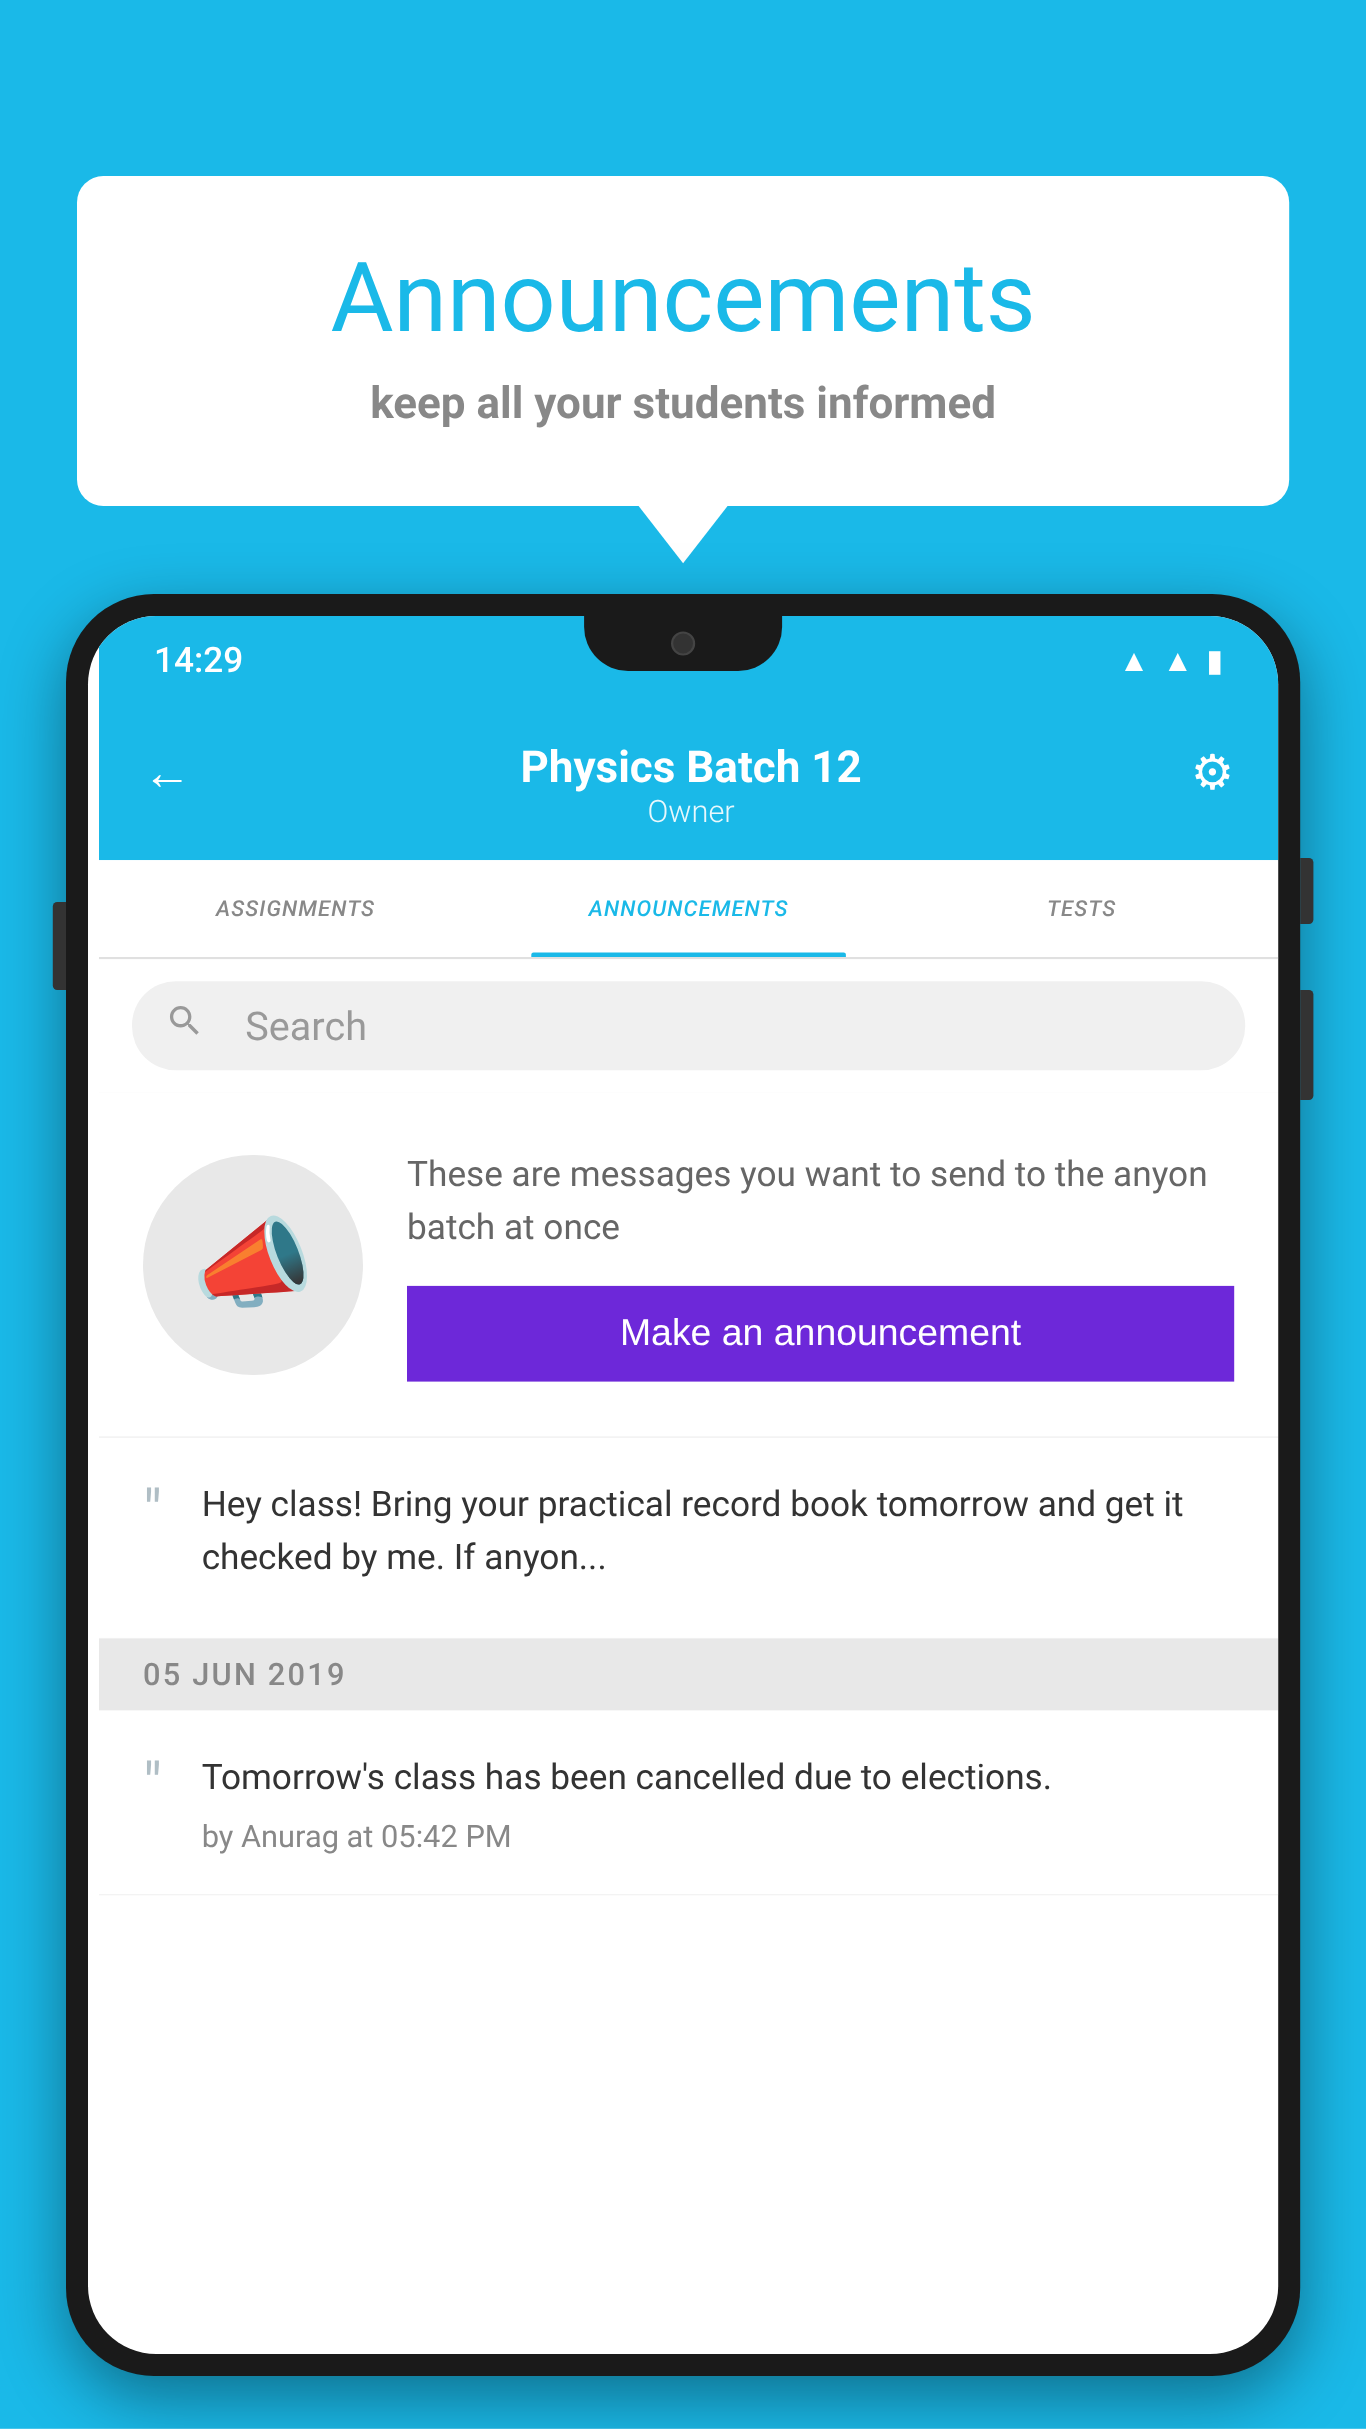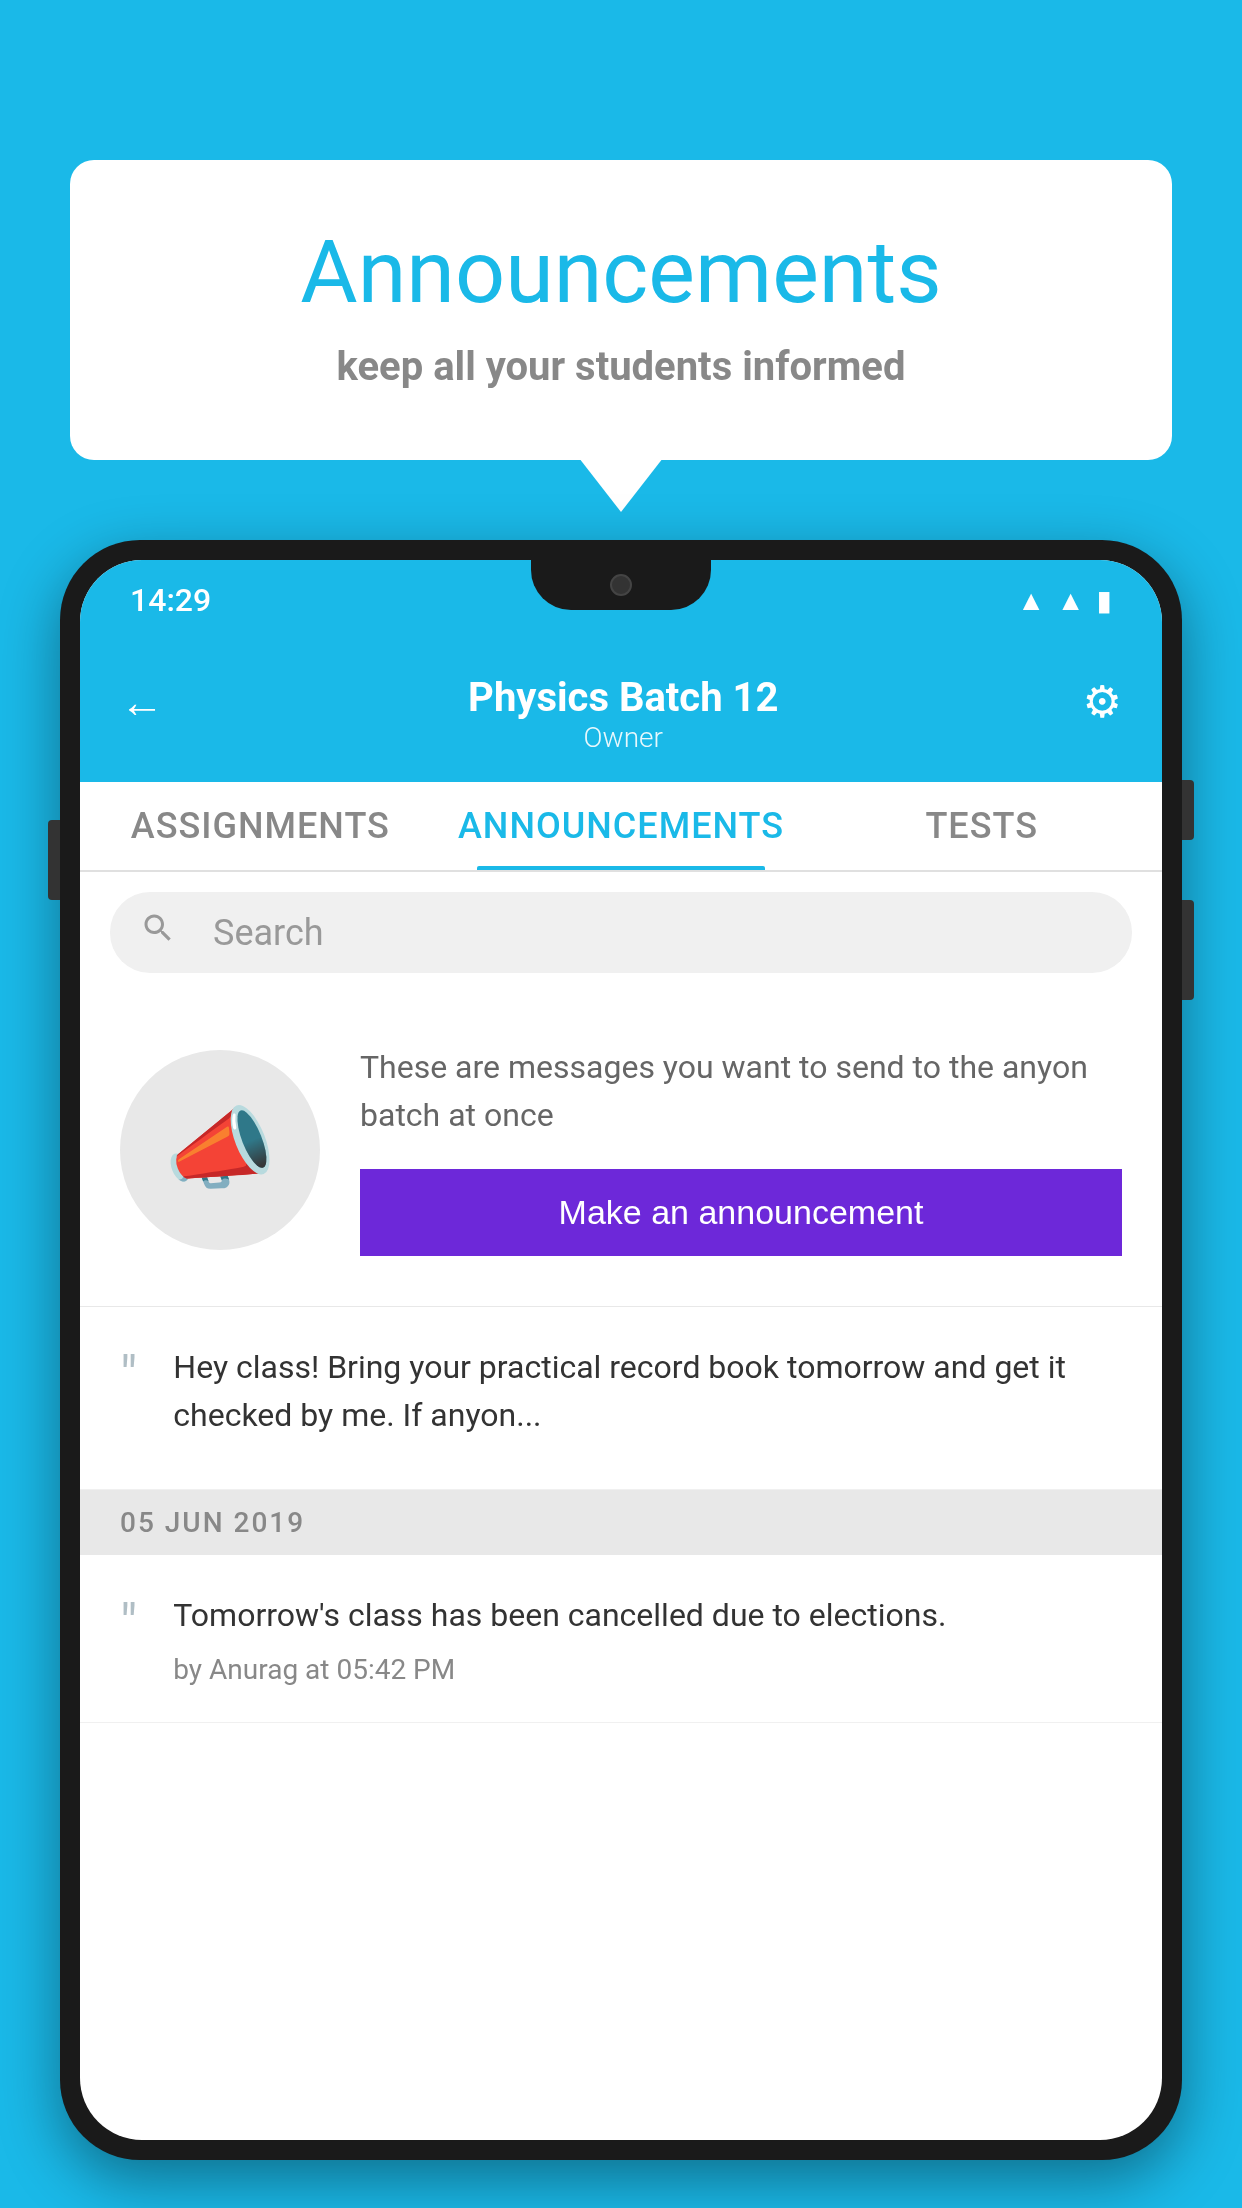--- a/index.html
+++ b/index.html
@@ -78,20 +78,21 @@
       box-shadow: 0 20px 60px rgba(0,0,0,0.4);
     }
 
     .phone-inner {
       background: white;
       border-radius: 62px;
       overflow: hidden;
       width: 100%;
       height: 100%;
       position: relative;
+      padding-left: 10px;
     }
 
     
     .notch {
       position: absolute;
       top: 0;
       left: 50%;
       transform: translateX(-50%);
       width: 180px;
       height: 50px;
@@ -184,26 +185,27 @@
       display: flex;
       border-bottom: 2px solid #e0e0e0;
       height: 90px;
     }
 
     .tab-item {
       flex: 1;
       display: flex;
       align-items: center;
       justify-content: center;
-      font-size: 36px;
+      font-size: 20px;
       font-weight: 500;
       color: #888;
       cursor: pointer;
       position: relative;
       letter-spacing: 1px;
+      font-style: italic;
     }
 
     .tab-item.active {
       color: #1ab9e8;
     }
 
     .tab-item.active::after {
       content: '';
       position: absolute;
       bottom: 0;

